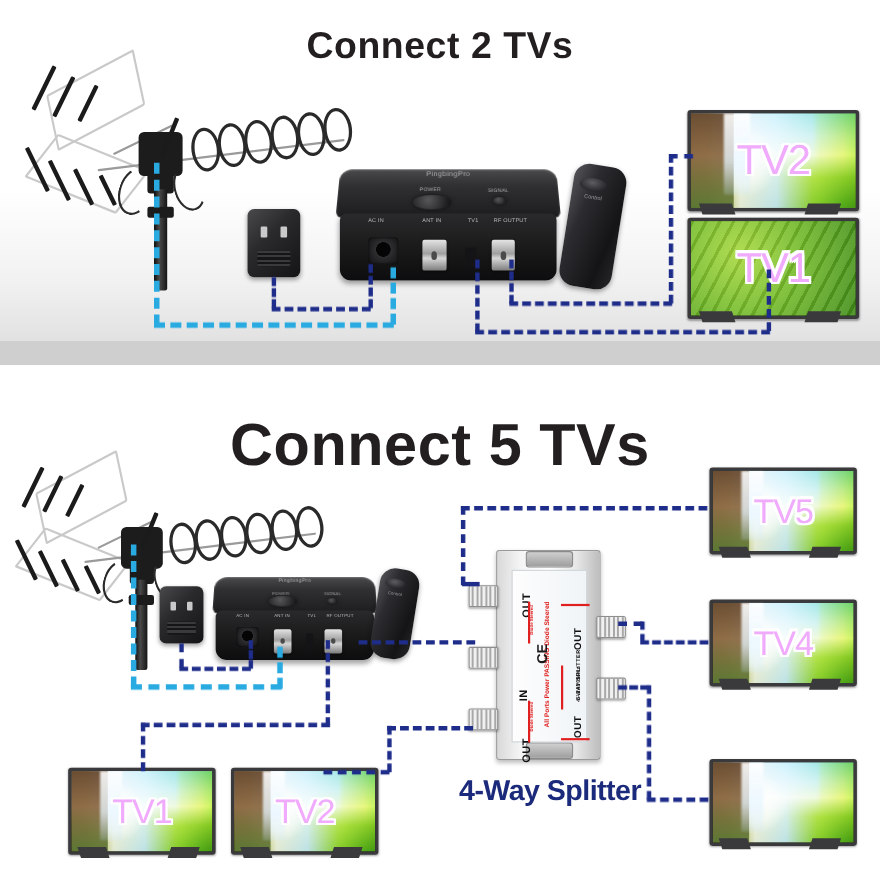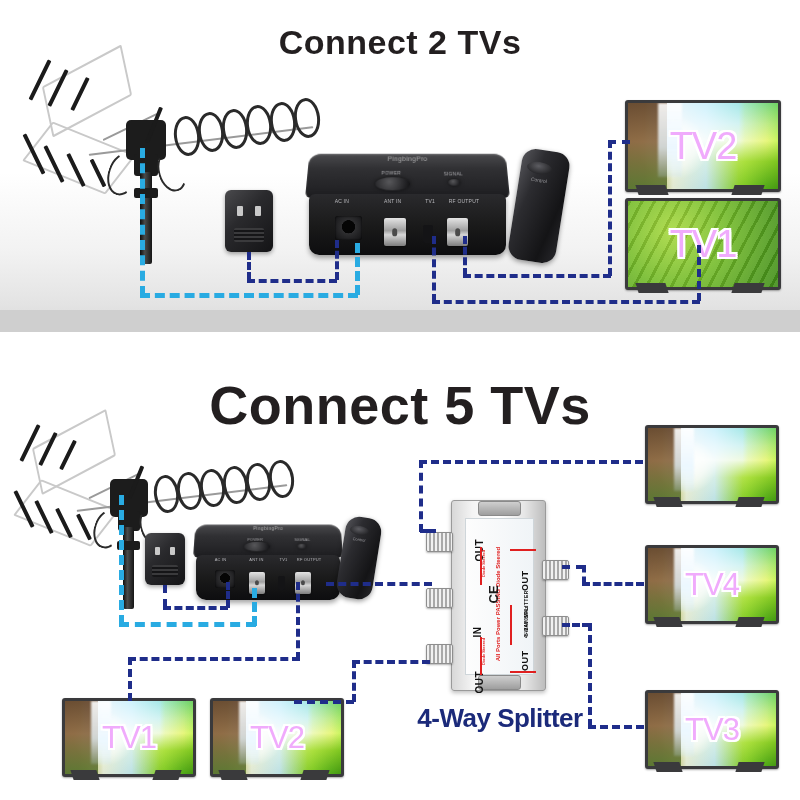--- a/index.html
+++ b/index.html
@@ -444,38 +444,38 @@
     <div class="spl-port right" style="top:60%;"></div>
   </div>
 
   <div id="splitter-caption" style="left:385px;top:705px;width:230px;">
     <span class="l2">4-Way Splitter</span>
   </div>
 
   <div class="tv" style="left:645px;top:425px;width:128px;height:73px;">
     <div class="screen">
       <div class="scene waterfall"></div>
+      <div class="label" style="font-size:31px;">TV5</div>
     </div>
     <div class="foot l"></div>
     <div class="foot r"></div>
   </div>
 
   <div class="tv" style="left:645px;top:545px;width:128px;height:73px;">
     <div class="screen">
       <div class="scene waterfall"></div>
       <div class="label" style="font-size:31px;">TV4</div>
     </div>
     <div class="foot l"></div>
     <div class="foot r"></div>
   </div>
 
   <div class="tv" style="left:645px;top:690px;width:128px;height:73px;">
     <div class="screen">
       <div class="scene waterfall"></div>
-      <div class="label" style="font-size:31px;">TV3</div>
     </div>
     <div class="foot l"></div>
     <div class="foot r"></div>
   </div>
 
   <div class="tv" style="left:62px;top:698px;width:128px;height:73px;">
     <div class="screen">
       <div class="scene waterfall"></div>
       <div class="label" style="font-size:31px;">TV1</div>
     </div>

